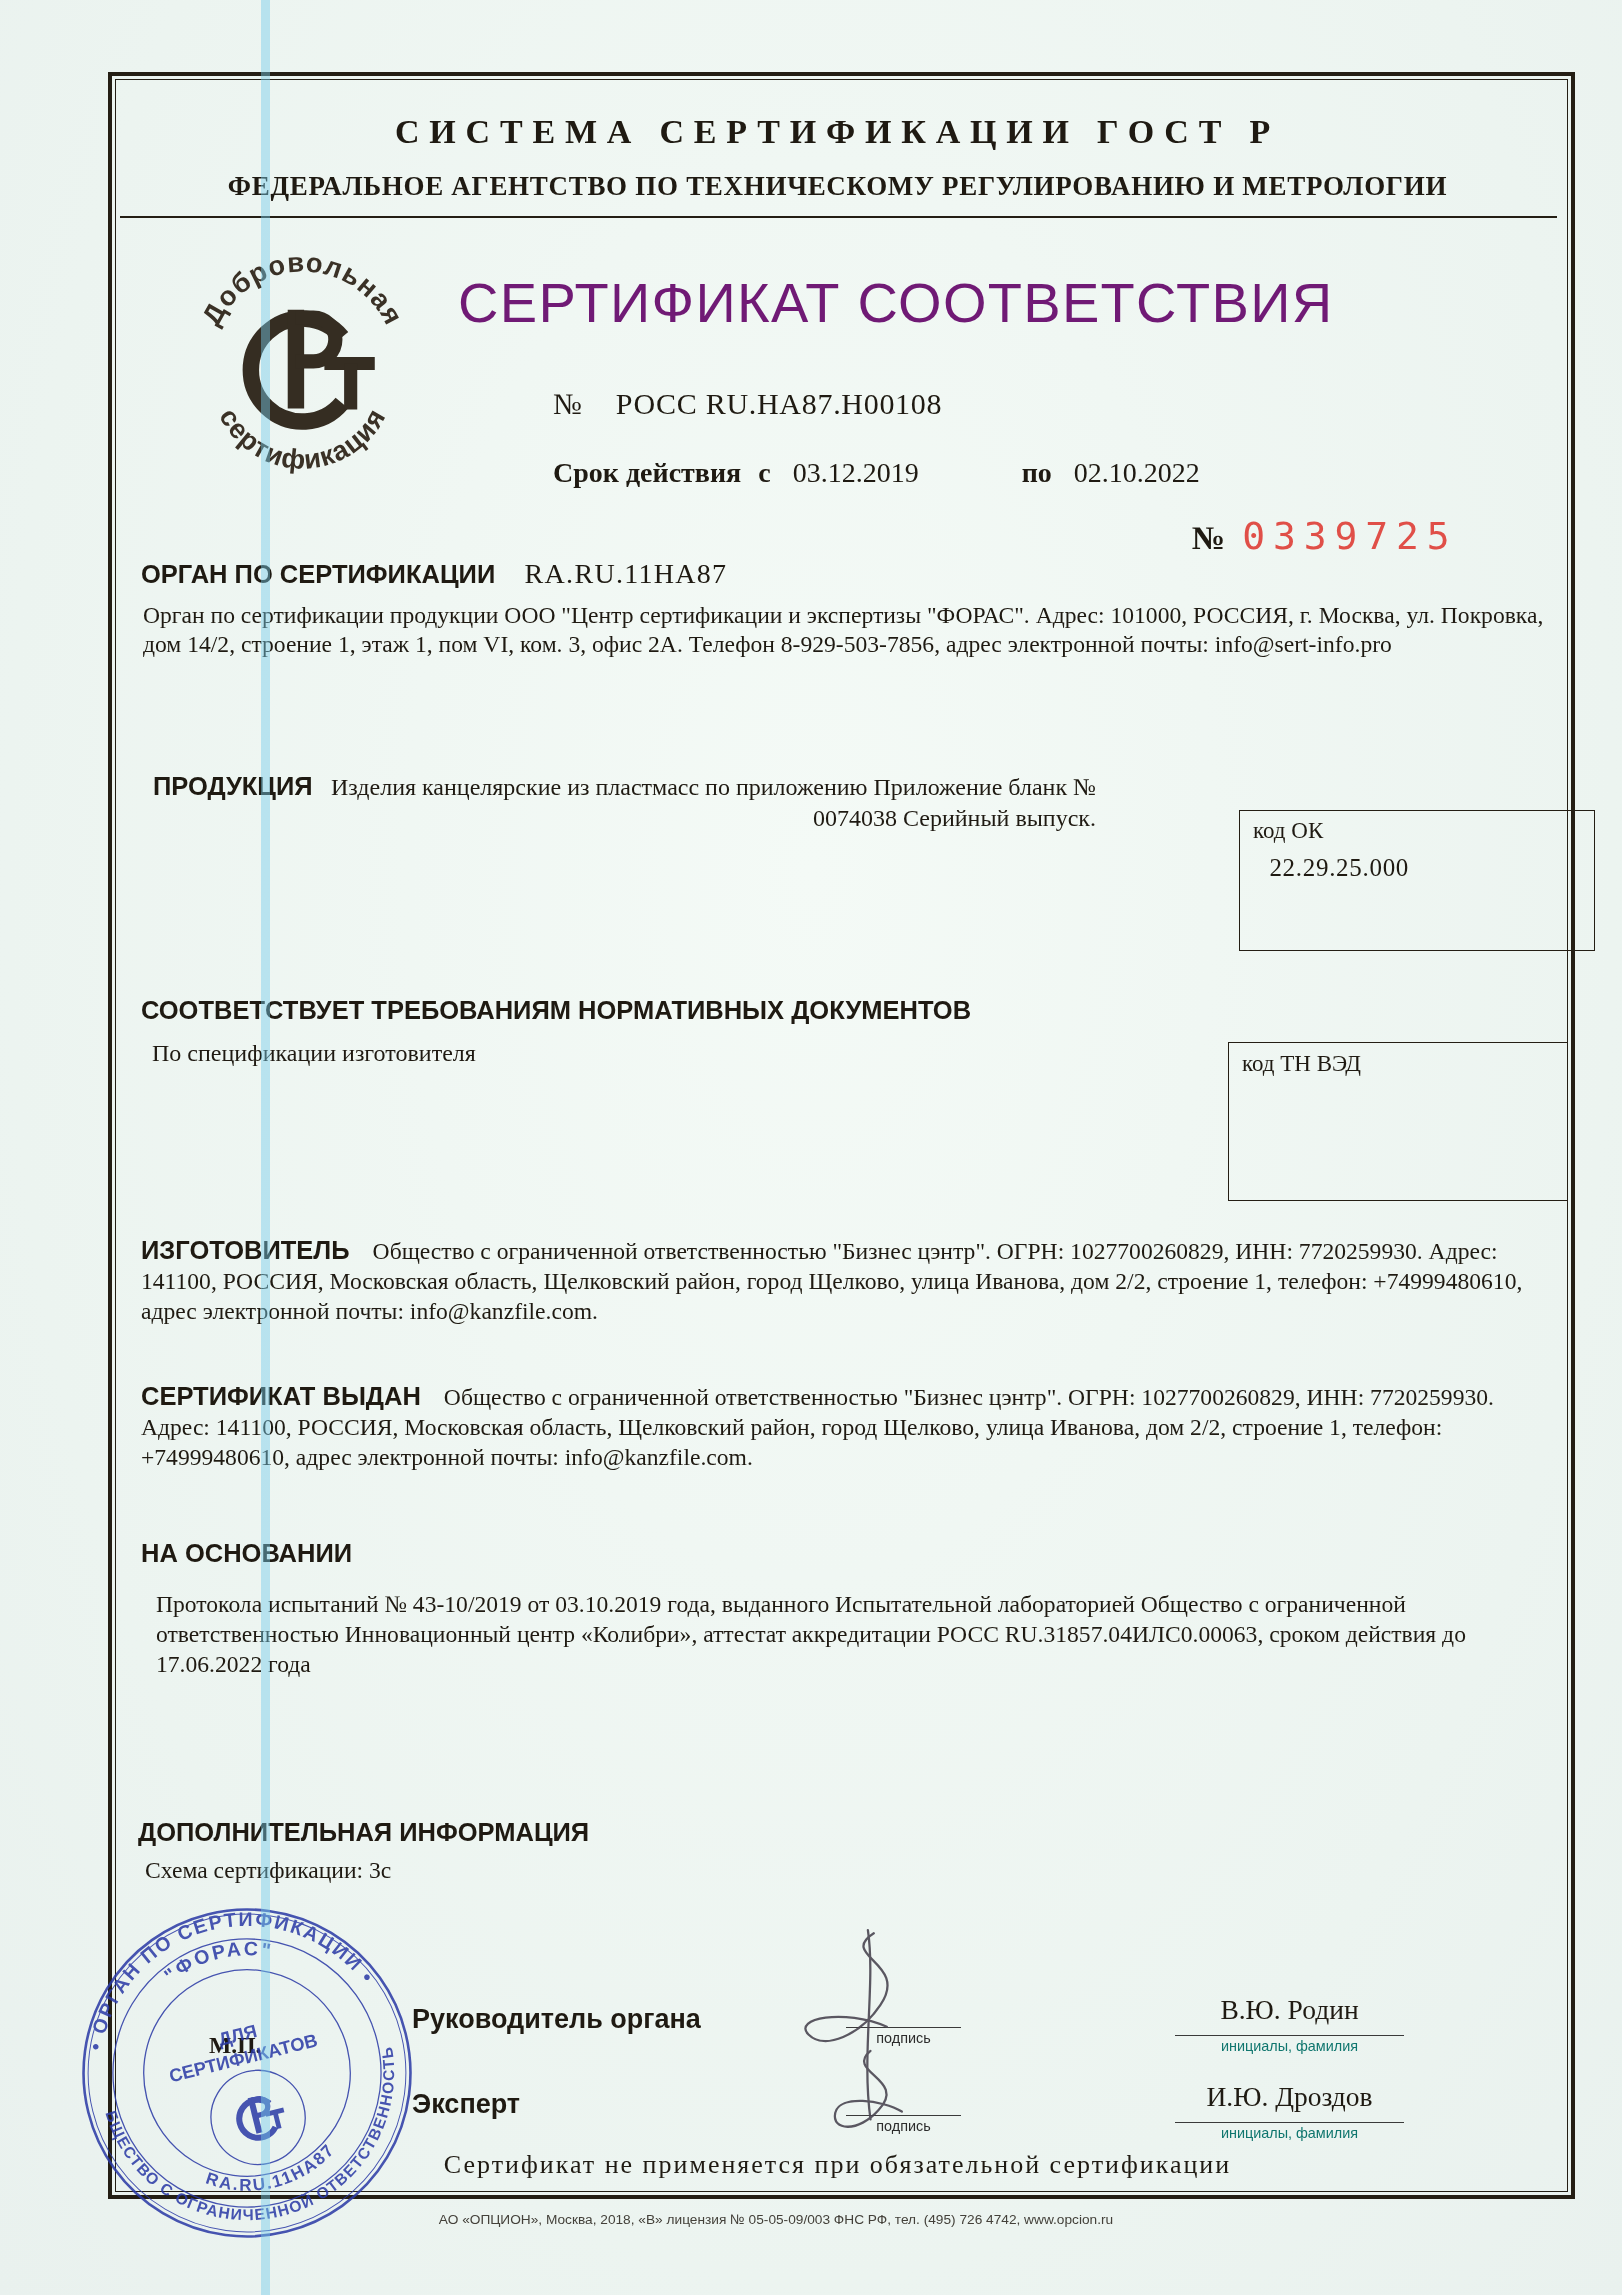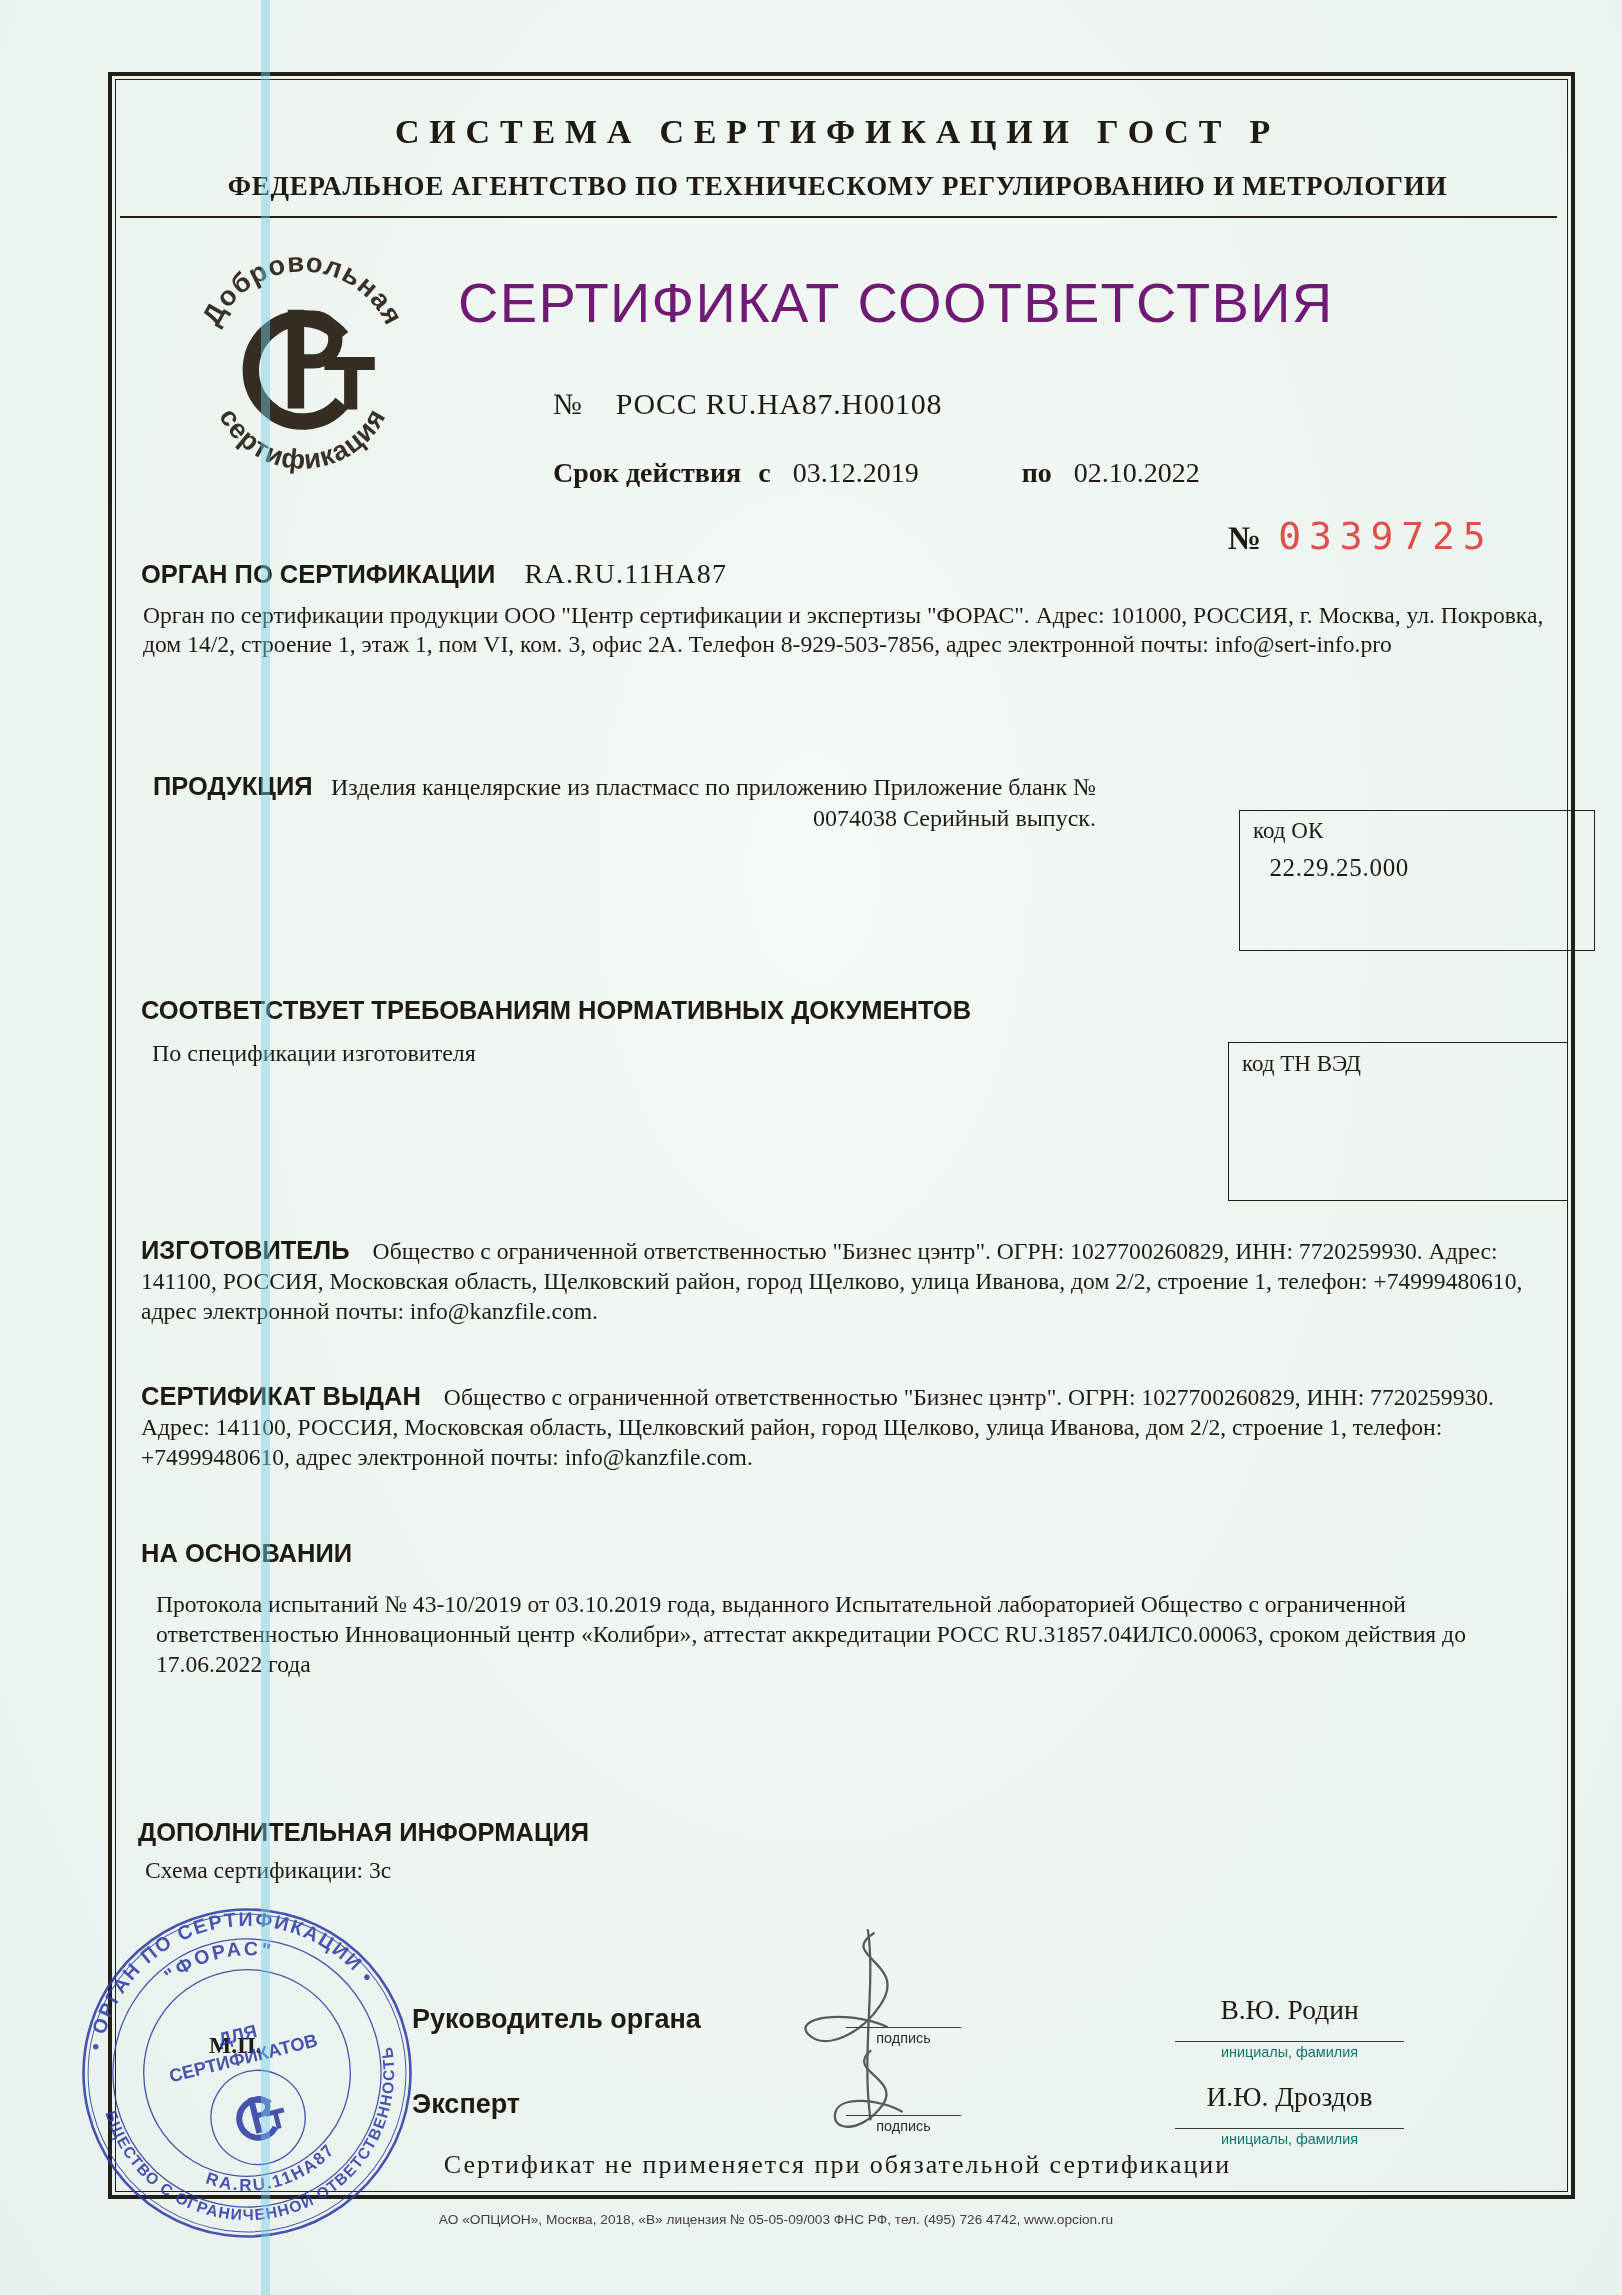--- a/index.html
+++ b/index.html
@@ -28,21 +28,21 @@
 
   .cert-number-row{left:553px;top:387px;font-size:30px;white-space:nowrap;}
   .cert-number-row .num-value{margin-left:34px;letter-spacing:0.7px;}
 
   .validity-row{left:553px;top:457px;font-size:28px;white-space:nowrap;}
   .validity-row .vf{margin-left:17px;}
   .validity-row .vd1{margin-left:22px;}
   .validity-row .vt{margin-left:103px;}
   .validity-row .vd2{margin-left:22px;}
 
-  .blank-row{left:1192px;top:514px;white-space:nowrap;margin-left:36px;}
+  .blank-row{left:1192px;top:514px;white-space:nowrap;}
   .blank-row .blank-label{font-size:33px;font-weight:bold;}
   .blank-row .blank-number{margin-left:17px;font-family:"DejaVu Sans Mono",monospace;font-size:38px;letter-spacing:7.9px;color:#e04f48;}
 
   .organ-row{left:141px;top:558px;white-space:nowrap;}
   .organ-label{font-family:"Liberation Sans",sans-serif;font-weight:bold;font-size:25.5px;}
   .organ-code{font-size:28px;margin-left:29.4px;letter-spacing:1.3px;}
   .organ-text{left:143px;top:601px;width:1407px;font-size:23.6px;line-height:29.4px;}
 
   .product-row{left:141px;top:771px;width:955px;font-size:24px;line-height:31px;text-align:right;}
   .sec-label{font-family:"Liberation Sans",sans-serif;font-weight:bold;font-size:25.5px;}
@@ -70,21 +70,21 @@
   .mp-label{left:209px;top:2032px;font-weight:bold;font-size:23.6px;z-index:5;}
 
   .head-label{left:412px;top:2004px;font-size:27px;}
   .expert-label{left:412px;top:2089px;font-size:27px;}
 
   .sig-caption{width:115px;border-top:1.3px solid #3a3a3a;font-family:"Liberation Sans",sans-serif;font-size:14.4px;text-align:center;padding-top:2px;color:#2c2c2c;}
   .sig-caption-1{left:846px;top:2027px;}
   .sig-caption-2{left:846px;top:2115px;}
 
   .name-stack{width:229px;text-align:center;}
-  .name-stack .name{font-size:27.5px;border-bottom:1.3px solid #3a3a3a;padding-bottom:15px;white-space:nowrap;}
+  .name-stack .name{font-size:27.5px;border-bottom:1.3px solid #3a3a3a;padding-bottom:9px;white-space:nowrap;}
   .name-stack .cap{font-family:"Liberation Sans",sans-serif;font-size:14.4px;padding-top:2px;color:#0f766e;}
   .name-stack-1{left:1175px;top:1994px;}
   .name-stack-2{left:1175px;top:2081px;}
 
   .bottom-note{left:108px;top:2150px;width:1459px;text-align:center;font-size:26px;letter-spacing:2px;}
   .imprint{left:0;top:2212px;width:1552px;text-align:center;font-family:"Liberation Sans",sans-serif;font-size:13.7px;color:#44413a;}
 
   .stamp-svg{left:77px;top:1903px;width:340px;height:340px;transform:rotate(-14deg);opacity:.86;z-index:30;}
   .sign-svg{left:746px;top:1917px;width:249px;height:222px;z-index:25;}
 </style>

